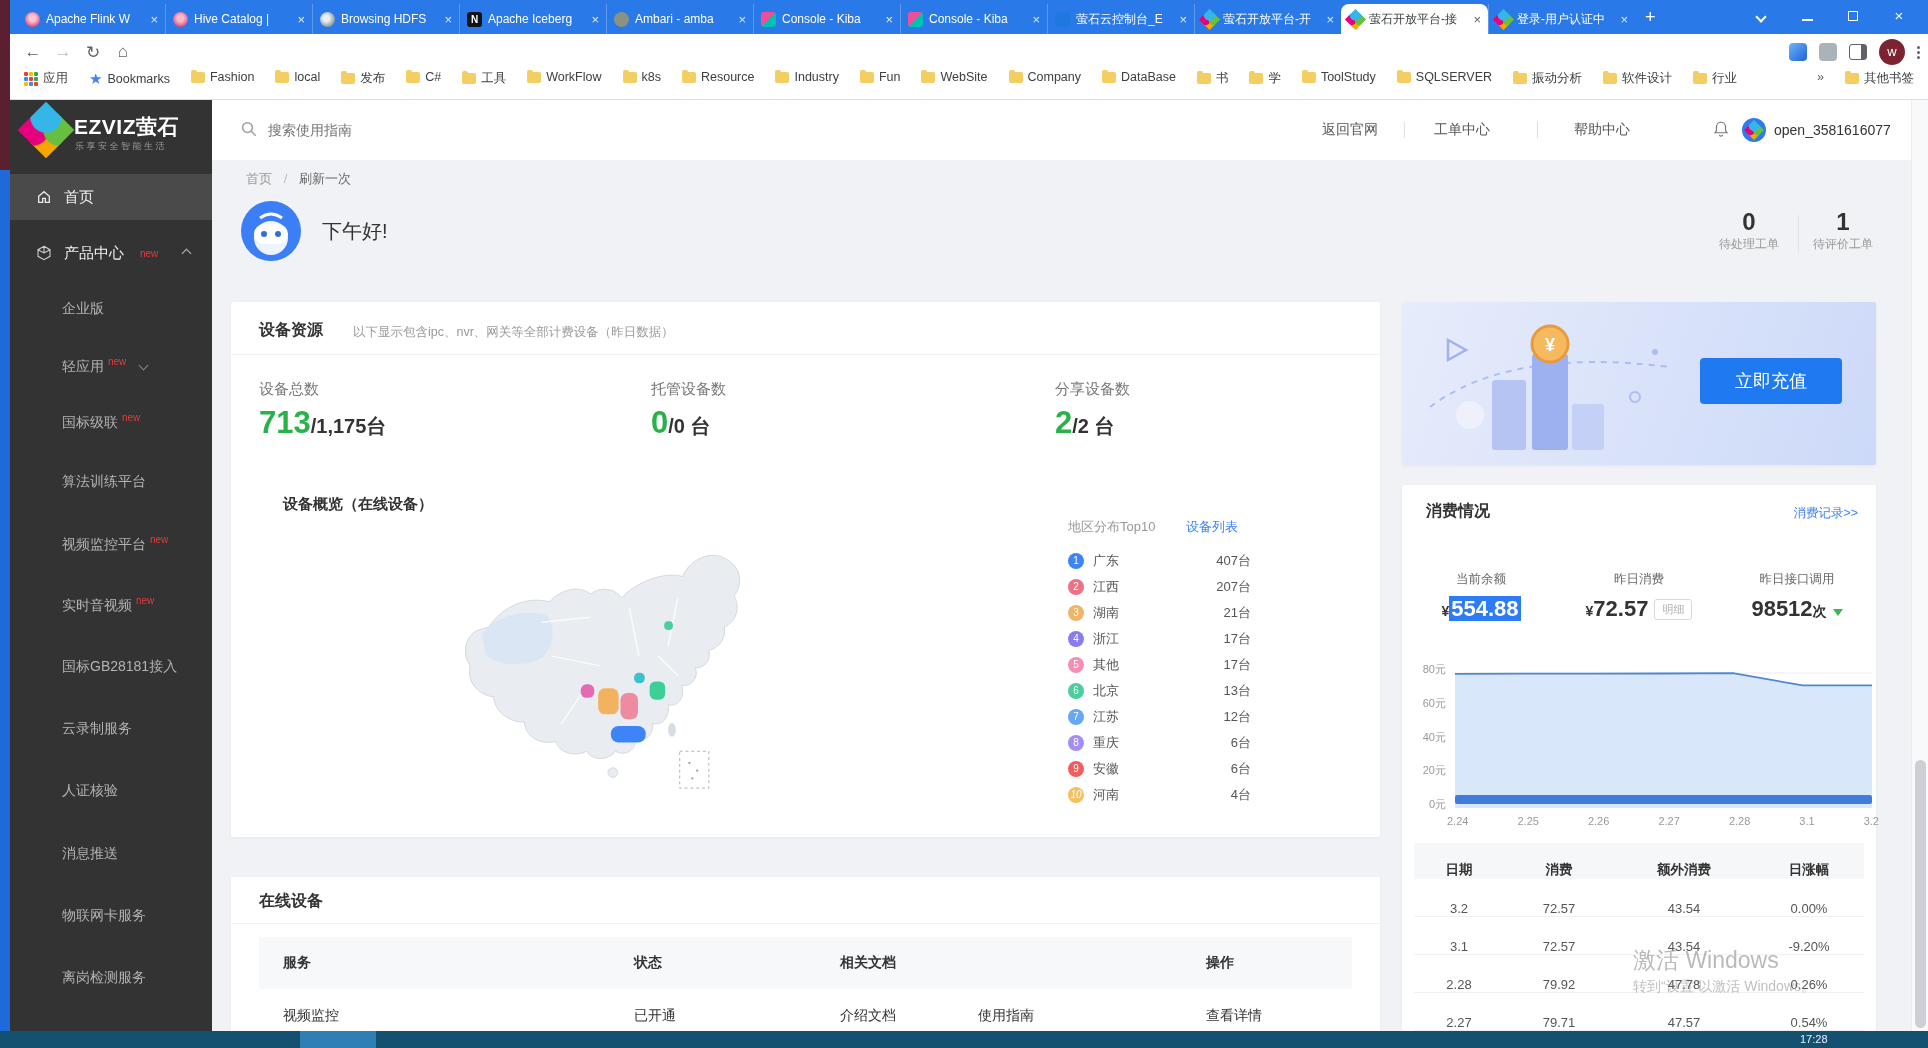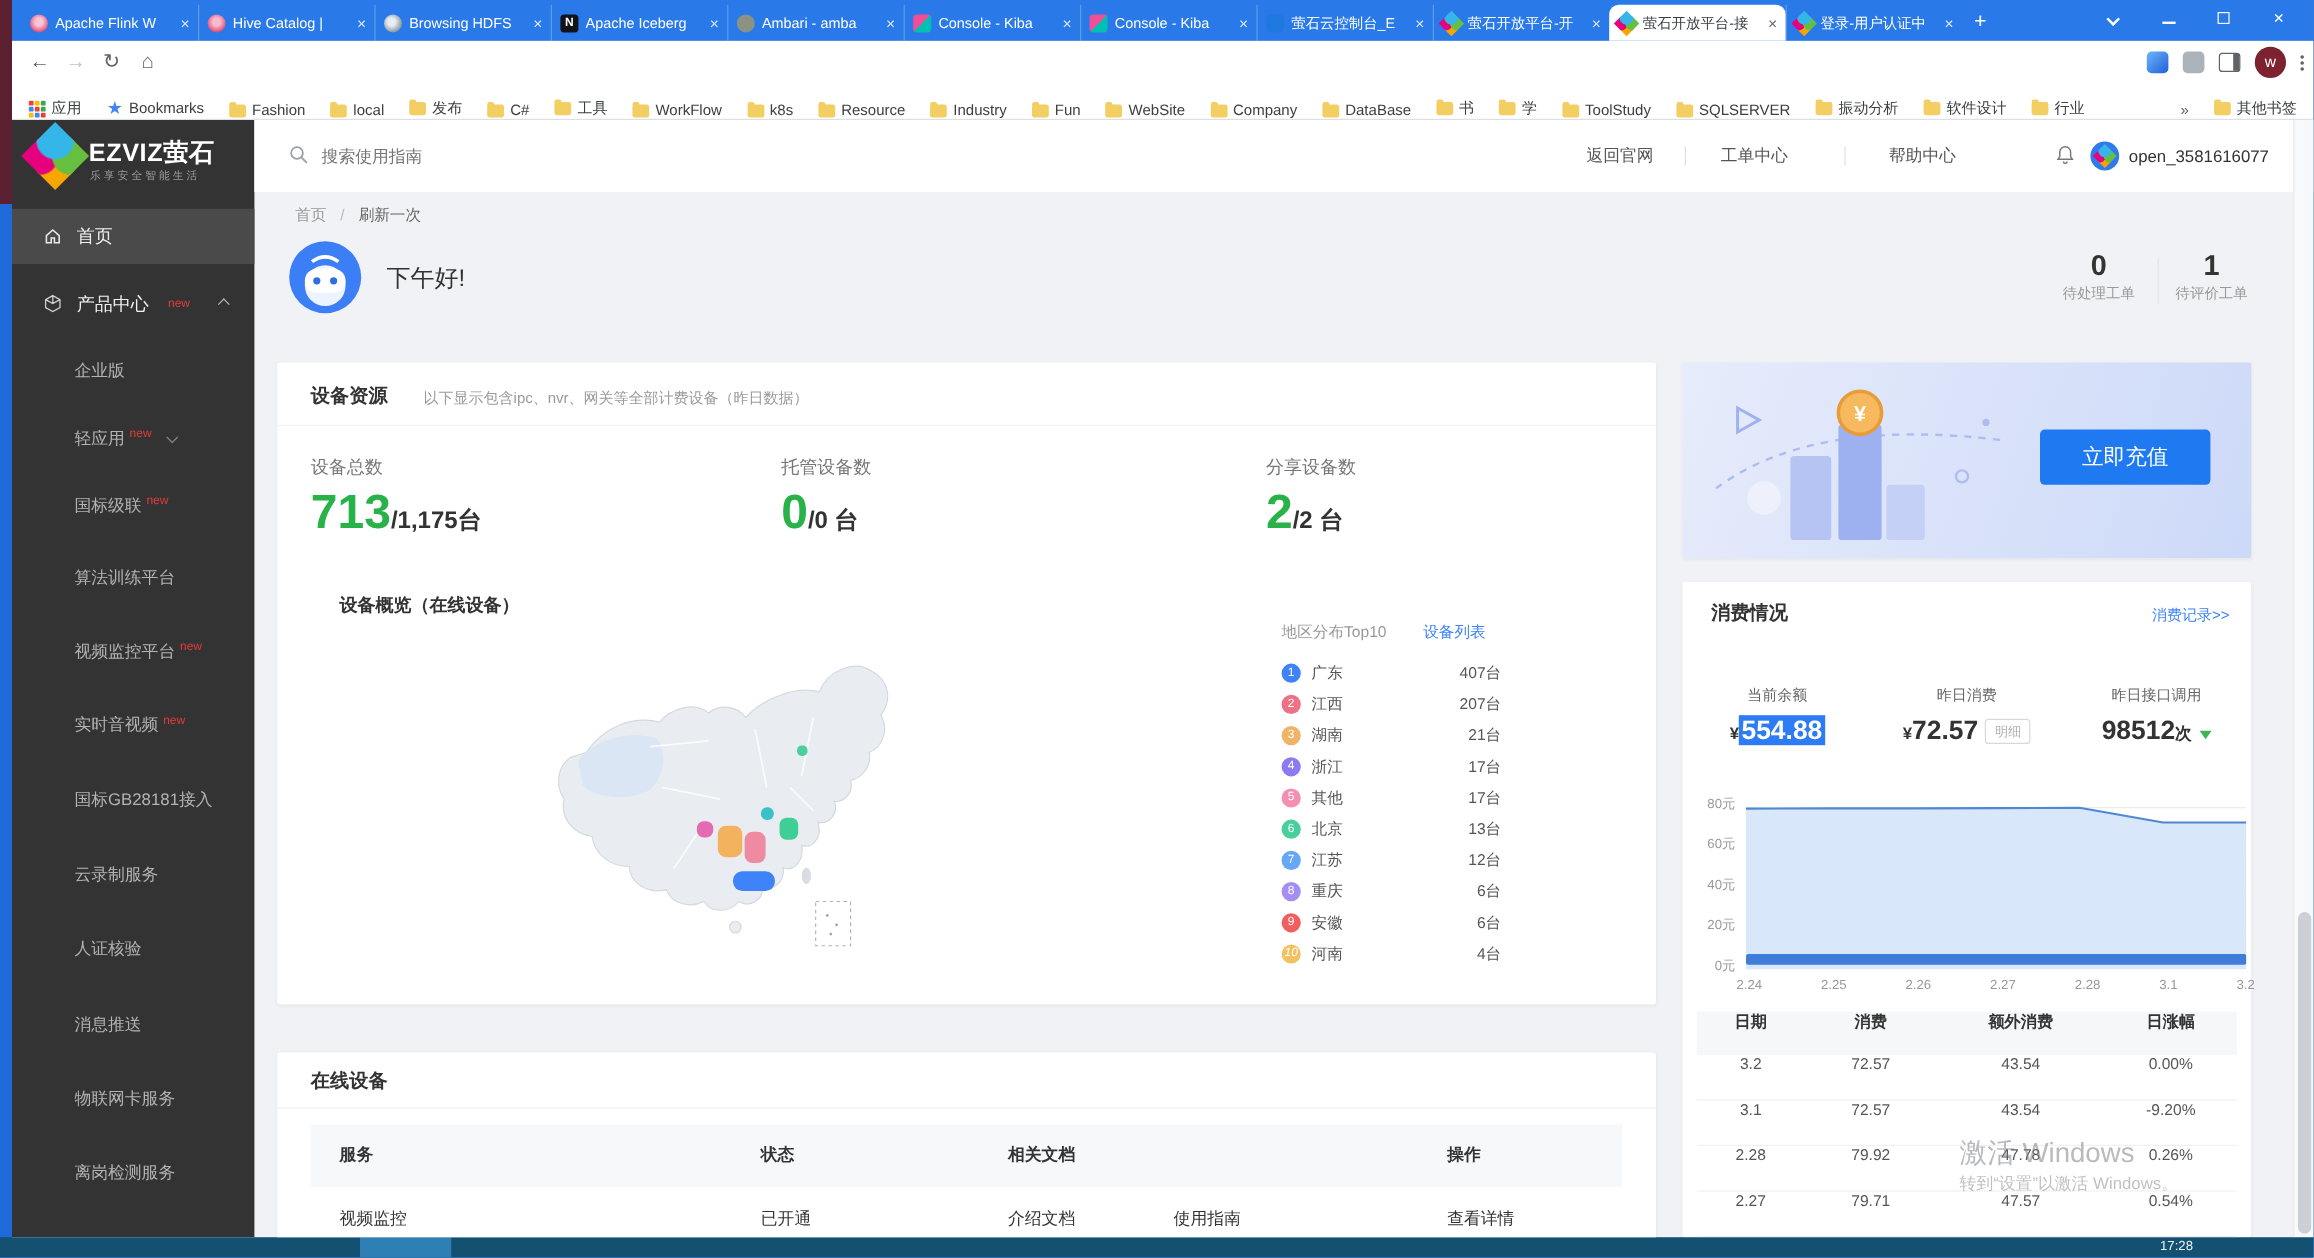--- a/index.html
+++ b/index.html
@@ -41,21 +41,21 @@
   .url{font-size:14px;color:#202124;flex:1}
   .obx-right{display:flex;gap:14px;align-items:center}
   .extrow{position:absolute;right:8px;top:4px;height:28px;display:flex;align-items:center;gap:12px}
   .ext1{width:18px;height:18px;border-radius:4px;background:linear-gradient(135deg,#6db5fb,#1f61d6)}
   .ext2{width:18px;height:18px;border-radius:4px;background:#aab2ba}
   .ext3{width:18px;height:16px;border:1.5px solid #5f6368;border-radius:3px;position:relative}
   .ext3::after{content:"";position:absolute;right:0;top:0;bottom:0;width:5px;background:#5f6368}
   .avaw{width:26px;height:26px;border-radius:50%;background:#7c2230;color:#fff;font-size:13px;text-align:center;line-height:26px}
   .dots3{display:inline-flex;flex-direction:column;gap:2px}
   .dots3 i{width:3px;height:3px;border-radius:50%;background:#5f6368}
-  .bookmarks{position:absolute;left:10px;top:70px;right:0;height:30px;background:#fff;border-bottom:1px solid #dcdfe3;display:flex;align-items:flex-end;gap:21px;padding:0 14px;font-size:12.5px;color:#3c4043;white-space:nowrap}
+  .bookmarks{position:absolute;left:10px;top:70px;right:0;height:30px;background:#fff;border-bottom:1px solid #dcdfe3;display:flex;align-items:flex-start;gap:21px;padding:0 14px;font-size:12.5px;color:#3c4043;white-space:nowrap}
   .bm{display:flex;align-items:center;gap:5px}
   .folder{width:14px;height:11px;background:#f3cf63;border-radius:2px;position:relative;flex:none}
   .folder::before{content:"";position:absolute;left:0;top:-2px;width:6px;height:3px;background:#f3cf63;border-radius:2px 2px 0 0}
   .gridic{display:inline-grid;grid-template-columns:repeat(3,4px);gap:1px}
   .gridic i{width:4px;height:4px;border-radius:1px}
   .star-blue{color:#4285f4;font-size:15px}
   .bm-spacer{flex:1}
   
   .page{position:absolute;left:10px;top:100px;right:0;height:931px;background:#f0f2f5;overflow:hidden}
   .sidebar{position:absolute;left:0;top:0;width:202px;height:100%;background:#333333}
@@ -68,38 +68,38 @@
   .chv-up{display:inline-block;width:7px;height:7px;border-left:1.5px solid #bbb;border-top:1.5px solid #bbb;transform:rotate(45deg)}
   .chv-dn{display:inline-block;width:7px;height:7px;border-right:1.5px solid #888;border-bottom:1.5px solid #888;transform:rotate(45deg)}
   .mainhdr{position:absolute;left:202px;top:0;right:0;height:60px;background:#fff}
   .hlink{font-size:14px;color:#555;cursor:pointer}
   .hsep{width:1px;height:16px;background:#e0e0e0}
   .card{position:absolute;background:#fff;border-radius:2px;box-shadow:0 1px 3px rgba(0,0,0,.05)}
   .ctitle{font-size:16px;font-weight:bold;color:#333}
   .csub{font-size:12.5px;color:#9a9a9a;margin-left:12px}
   .divider{position:absolute;left:0;right:0;height:1px;background:#f0f0f0}
   .statlabel{font-size:15px;color:#777}
-  .bignum{font-size:40px;font-weight:bold;color:#2ab24a;line-height:1}
+  .bignum{font-size:31px;font-weight:bold;color:#2ab24a;line-height:1}
   .bigsuffix{font-size:20px;color:#333;font-weight:bold}
   .link{color:#3e83f7;cursor:pointer}
   .r-row{position:absolute;left:837px;width:183px;height:26px;display:flex;align-items:center;gap:9px;font-size:13px;color:#555}
   .r-badge{width:16px;height:16px;border-radius:50%;color:#fff;font-size:10px;text-align:center;line-height:16px;flex:none}
   .r-name{flex:1}
   .greet-num{font-size:24px;color:#333;font-weight:bold;text-align:center}
   .greet-lab{font-size:12px;color:#999}
   .cons-label{font-size:12.5px;color:#666;text-align:center}
   .cons-val{font-size:22px;font-weight:bold;color:#333}
   .yen{font-size:14px;color:#333;font-weight:bold}
   .sel{background:#2e7bf6;color:#fff;padding:0 2px}
   .chip{display:inline-block;border:1px solid #d9d9d9;border-radius:3px;color:#b0b0b0;font-size:11px;padding:2px 7px;margin-left:6px;vertical-align:3px}
   .caret-dn{display:inline-block;width:0;height:0;border-left:5px solid transparent;border-right:5px solid transparent;border-top:7px solid #3cb55a;margin-left:6px}
   .ytick{position:absolute;width:42px;text-align:right;font-size:11px;color:#999}
   .xticks{position:absolute;display:flex;justify-content:space-between;font-size:11px;color:#999}
   .ctable{position:absolute;left:12px;right:12px}
-  .ctr{display:flex;align-items:flex-start;height:38px;border-bottom:1px solid #f0f0f0;font-size:13px;color:#555}
+  .ctr{display:flex;align-items:flex-end;height:38px;border-bottom:1px solid #f0f0f0;font-size:13px;color:#555}
   .ctr.hd{height:36px;background:#f6f7f9;font-weight:bold;color:#333;font-size:13.5px;border-bottom:none}
   .ctd{text-align:center}
   .c0{width:90px}.c1{width:110px}.c2{width:140px}.c3{width:110px}
   .svc-col{position:absolute;font-size:14px;color:#333}
   .wmark1{position:absolute;font-size:23px;color:rgba(125,130,135,.55)}
   .wmark2{position:absolute;font-size:14px;color:rgba(125,130,135,.5)}
   .scrollbar{position:absolute;right:0;top:0;width:17px;height:100%;background:#f8f9fa;border-left:1px solid #ececec}
   .sthumb{position:absolute;left:3px;width:11px;border-radius:6px;background:#ccd0d5}
   .btn-blue{background:#1f7af2;color:#fff;font-size:18px;border:none;border-radius:4px;cursor:pointer}
 </style>

